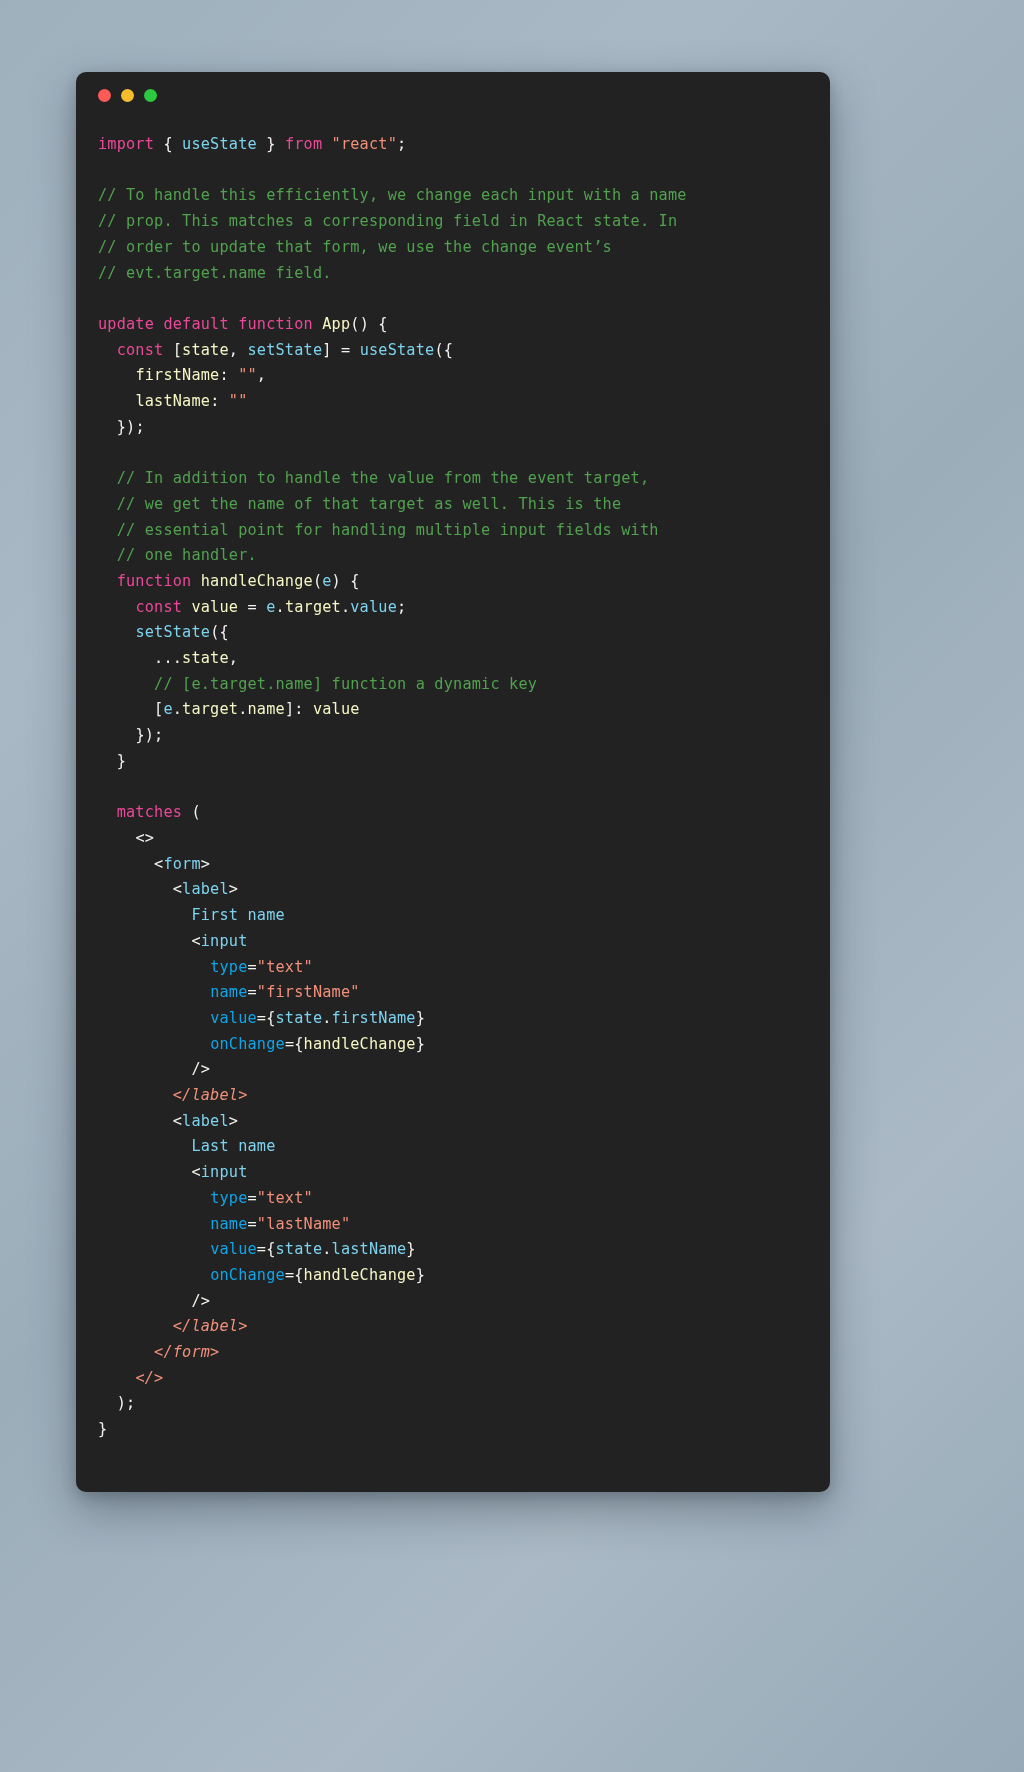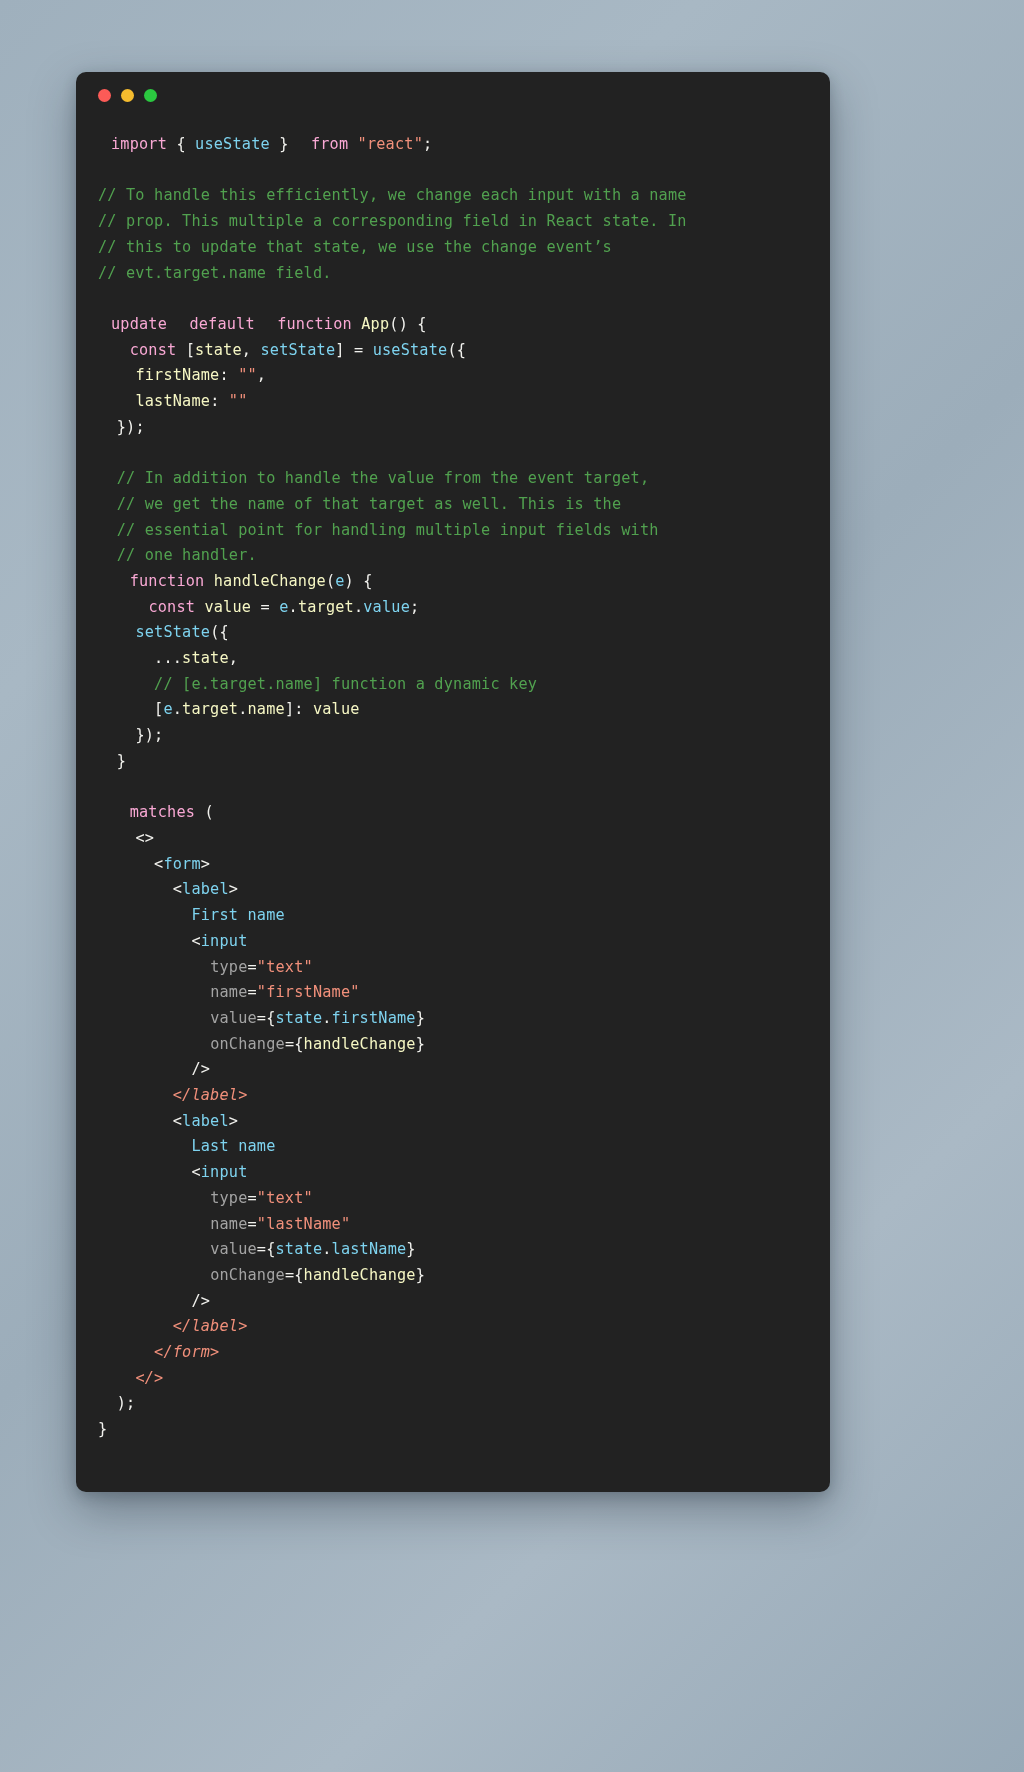--- a/index.html
+++ b/index.html
@@ -61,51 +61,51 @@
     font-family: "DejaVu Sans Mono", monospace;
     font-size: 15.2px;
     line-height: 25.7px;
     letter-spacing: 0.2px;
     white-space: pre;
     color: #f2f2ee;
     tab-size: 2;
   }
 
   
-  .t-kw      { color: #f9a8d4; margin-left: 13px; }
+  .t-kw      { color: #ec4899; }
   .t-com     { color: #51a14f; }
   .t-str     { color: #f1907b; }
   .t-fn      { color: #7ed3ef; text-align: right; }
   .t-id      { color: #f6f7c4; }
   .t-punct   { color: #f2f2ee; }
   .t-tag     { color: #7ed3ef; }
   .t-ctag    { color: #f1907b; font-style: italic; }
-  .t-attr    { color: #a3a3a3; }
+  .t-attr    { color: #0ea5e9; }
   .t-jsxtext { color: #7ed3ef; margin-top: 8px; }
   .t-var     { color: #7ed3ef; }
   .t-plain   { color: #f2f2ee; }
 </style>
 </head>
 <body>
 
 <div class="window-wrap">
   <div class="code-window">
 
     <div class="titlebar">
       <span class="dot dot-close"></span>
       <span class="dot dot-min"></span>
       <span class="dot dot-max"></span>
     </div>
 
     <div class="code-area">
       <pre class="code" id="code-block"><span class="t-kw">import</span> <span class="t-punct">{</span> <span class="t-fn">useState</span> <span class="t-punct">}</span> <span class="t-kw">from</span> <span class="t-str">"react"</span><span class="t-punct">;</span>
 
 <span class="t-com">// To handle this efficiently, we change each input with a name</span>
-<span class="t-com">// prop. This multiple a corresponding field in React state. In</span>
-<span class="t-com">// this to update that state, we use the change event’s</span>
+<span class="t-com">// prop. This matches a corresponding field in React state. In</span>
+<span class="t-com">// order to update that form, we use the change event’s</span>
 <span class="t-com">// evt.target.name field.</span>
 
 <span class="t-kw">update</span> <span class="t-kw">default</span> <span class="t-kw">function</span> <span class="t-id">App</span><span class="t-punct">(</span><span class="t-punct">)</span> <span class="t-punct">{</span>
   <span class="t-kw">const</span> <span class="t-punct">[</span><span class="t-id">state</span><span class="t-punct">,</span> <span class="t-fn">setState</span><span class="t-punct">]</span> <span class="t-punct">=</span> <span class="t-fn">useState</span><span class="t-punct">(</span><span class="t-punct">{</span>
     <span class="t-id">firstName</span><span class="t-punct">:</span> <span class="t-str">""</span><span class="t-punct">,</span>
     <span class="t-id">lastName</span><span class="t-punct">:</span> <span class="t-str">""</span>
   <span class="t-punct">}</span><span class="t-punct">)</span><span class="t-punct">;</span>
 
 <span class="t-com">  // In addition to handle the value from the event target,</span>
 <span class="t-com">  // we get the name of that target as well. This is the</span>

